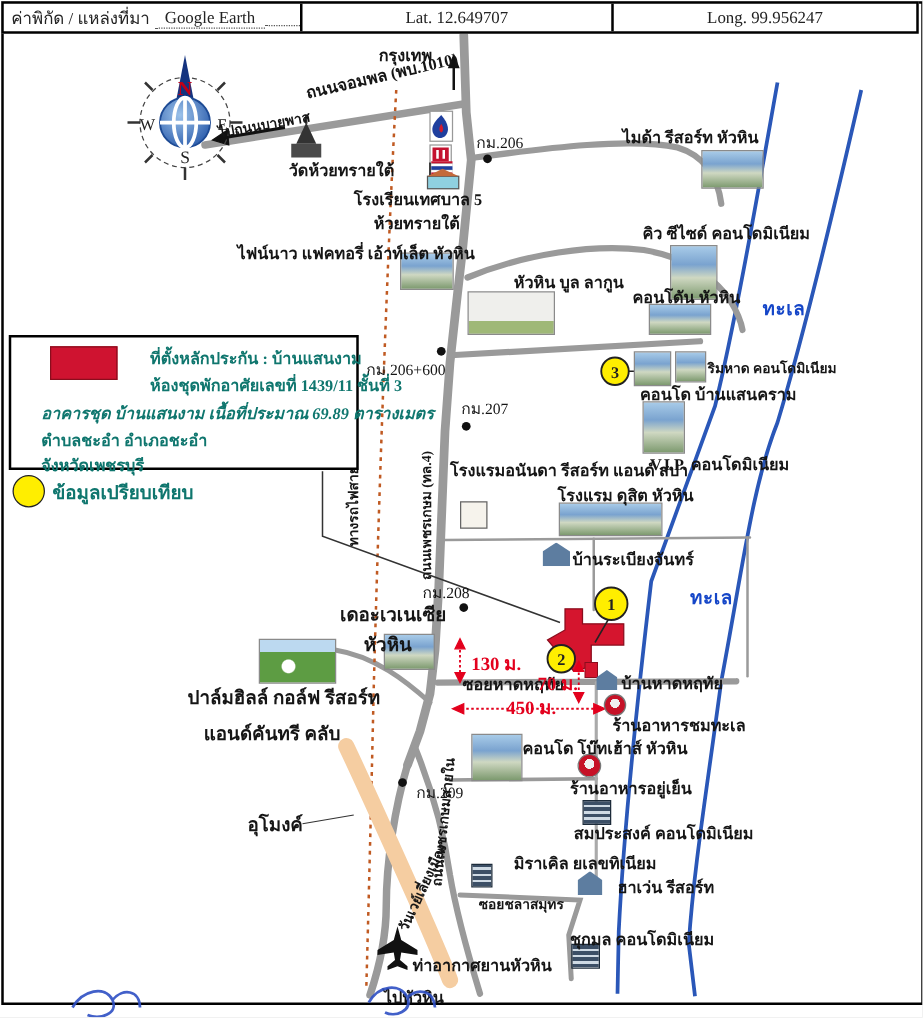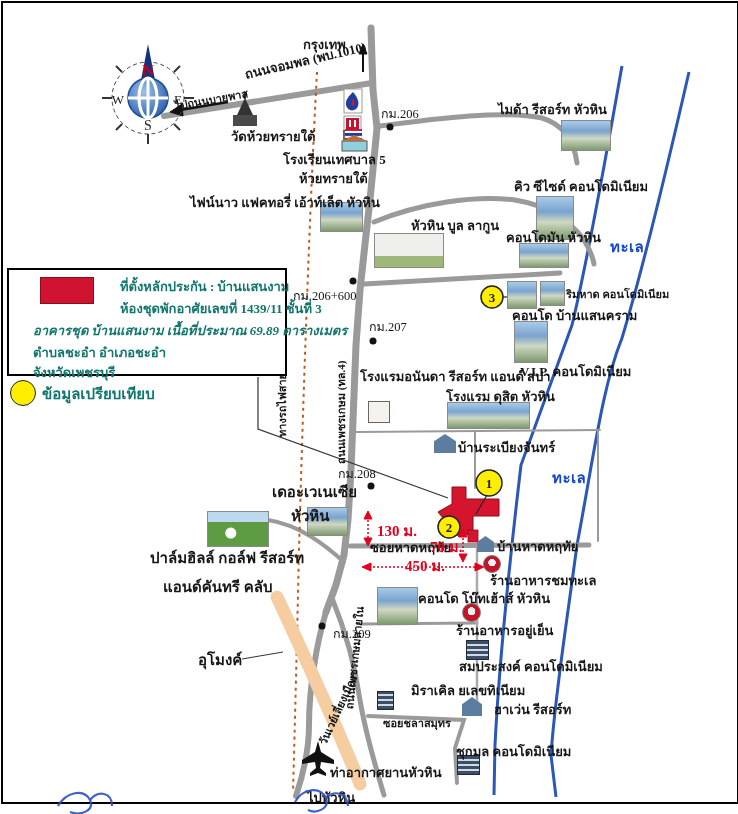--- a/index.html
+++ b/index.html
@@ -36,20 +36,33 @@
   .photo-green{background:radial-gradient(circle at 38% 62%,#ffffff 0 5px,rgba(0,0,0,0) 6px),linear-gradient(180deg,#bcd9f0 0 28%,#5d9c43 28% 100%);}
   #mapsvg{position:absolute;left:0;top:0;z-index:2;}
   #inksvg{position:absolute;left:0;top:0;z-index:9;}
 </style>
 </head>
 <body>
 
 <div id="page">
   <div id="frame"></div>
 
+  <div id="hdr">
+    <div class="hcell hc1">
+      <span>ค่าพิกัด / แหล่งที่มา</span>
+      <span class="dotted-val">Google Earth</span>
+      <span class="dotfill"></span>
+    </div>
+    <div class="hcell hc2">
+      <span>Lat.  12.649707</span>
+    </div>
+    <div class="hcell hc3">
+      <span>Long.  99.956247</span>
+    </div>
+  </div>
 
   <svg id="mapsvg" width="738" height="814" viewBox="0 0 738 814">
     <defs>
       <radialGradient id="gblue" cx="40%" cy="35%" r="75%">
         <stop offset="0%" stop-color="#9cc2ea"></stop>
           <stop offset="100%" stop-color="#2456a8"></stop>
       </radialGradient>
     </defs>
 
     <g fill="none" stroke="#2a57b8" stroke-width="3">
@@ -198,21 +211,21 @@
       <div class="lbl" style="left: 245px; top: 64px; transform: rotate(-13deg);">ถนนจอมพล (พบ.1010)</div>
       <div class="lbl small" style="left: 175px; top: 97px; transform: rotate(-10deg);">ไปถนนบายพาส</div>
       <div class="lbl km" style="left: 381px; top: 104px;">กม.206</div>
       <div class="lbl" style="left: 231px; top: 126px;">วัดห้วยทรายใต้</div>
       <div class="lbl" style="left: 283px; top: 149px;">โรงเรียนเทศบาล 5</div>
       <div class="lbl" style="left: 299px; top: 168px;">ห้วยทรายใต้</div>
       <div class="lbl" style="left: 190px; top: 192px;">ไฟน์นาว แฟคทอรี่ เอ้าท์เล็ต หัวหิน</div>
       <div class="lbl" style="left: 498px; top: 99px;">ไมด้า รีสอร์ท หัวหิน</div>
       <div class="lbl" style="left: 514px; top: 176px;">คิว ซีไซด์ คอนโดมิเนียม</div>
       <div class="lbl" style="left: 411px; top: 215px;">หัวหิน บูล ลากูน</div>
-      <div class="lbl" style="left: 506px; top: 227px;">คอนโดมัน หัวหิน</div>
+      <div class="lbl" style="left: 506px; top: 227px;">คอนโดัน หัวหิน</div>
       <div class="lbl sea" style="left: 610px; top: 235px;">ทะเล</div>
       <div class="lbl km" style="left: 293px; top: 286px;">กม.206+600</div>
       <div class="lbl small" style="left: 566px; top: 285px;">ริมหาด คอนโดมิเนียม</div>
       <div class="lbl" style="left: 512px; top: 305px;">คอนโด บ้านแสนคราม</div>
       <div class="lbl km" style="left: 369px; top: 317px;">กม.207</div>
       <div class="lbl" style="left: 520px; top: 361px;">V.I.P. คอนโดมิเนียม</div>
       <div class="lbl" style="left: 360px; top: 366px;">โรงแรมอนันดา รีสอร์ท แอนด์ สปา</div>
       <div class="lbl" style="left: 446px; top: 386px;">โรงแรม ดุสิต หัวหิน</div>
       <div class="lbl small" style="left: 282px; top: 428px; transform: rotate(-90deg);">ทางรถไฟสายใต้</div>
       <div class="lbl small" style="left: 341px; top: 455px; transform: rotate(-90deg);">ถนนเพชรเกษม (ทล.4)</div>

